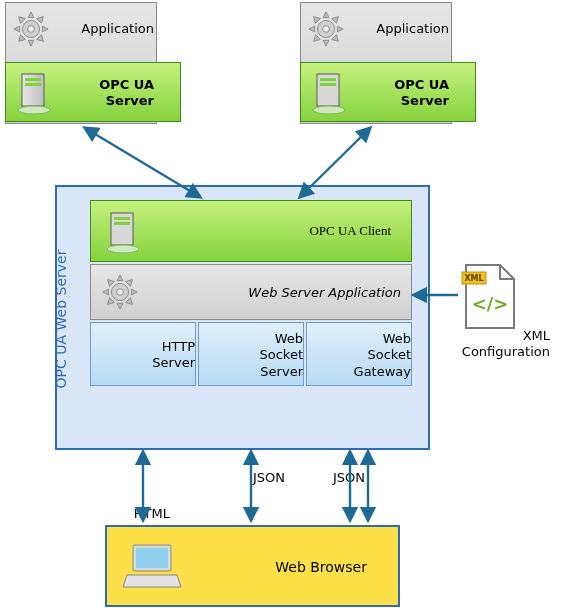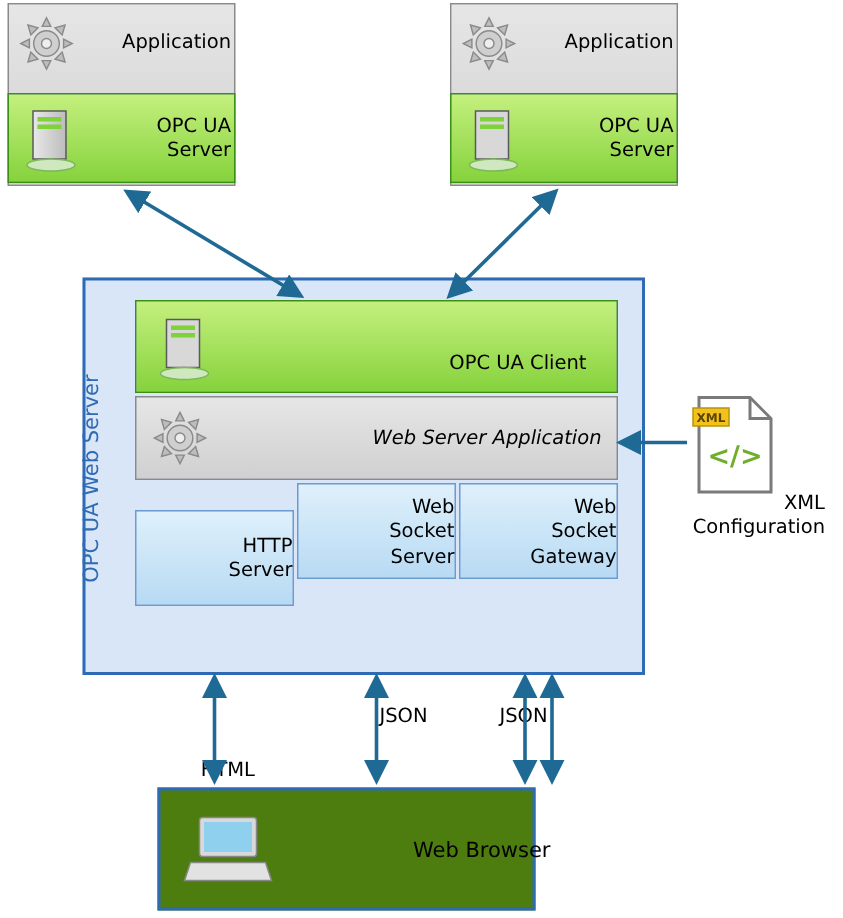--- a/index.html
+++ b/index.html
@@ -1,36 +1,36 @@
 <!DOCTYPE html>
 <html><head>
 <meta charset="utf-8">
 <style>
   html,body{margin:0;padding:0;background:#fff;font-family:"DejaVu Sans","Verdana",sans-serif;}
   #stage{position:relative;width:562px;height:612px;background:#fff;}
   .box{position:absolute;box-sizing:border-box;}
   .label{font-size:13px;color:#000;text-align:right;line-height:1.25;position:absolute;}
   
   .app-outer{width:152px;height:122px;border:1px solid #8a8a8a;background:linear-gradient(#e6e6e6,#d0d0d0);}
-  .srv-outer{width:152px;height:60px;border:1px solid #3a8f17;background:linear-gradient(#c4f07e,#86d23d);}
+  .srv-outer{width:176px;height:60px;border:1px solid #3a8f17;background:linear-gradient(#c4f07e,#86d23d);font-weight:bold;}
   .gear-wrap{position:absolute;left:6px;top:7px;width:38px;height:38px;}
   .server-ico-wrap{position:absolute;left:6px;top:7px;width:46px;height:46px;}
   
   #ws-outer{left:55px;top:185px;width:375px;height:265px;border:2px solid #2f6ab5;background:#d9e6f7;}
   #ws-title{position:absolute;left:-4px;top:262px;transform:rotate(-90deg);transform-origin:left top;font-size:14px;color:#2f6ab5;font-weight:500;width:260px;text-align:center;}
   #ws-inner-wrap{position:absolute;left:90px;top:200px;width:322px;}
   .ws-row{position:absolute;border:1px solid #999;box-sizing:border-box;text-align:center;}
   #row-client{left:0;top:0;width:322px;height:62px;background:linear-gradient(#c4f07e,#86d23d);border-color:#3a8f17;}
   #row-app   {left:0;top:64px;width:322px;height:56px;background:linear-gradient(#e6e6e6,#d0d0d0);border-color:#8a8a8a;}
   .proto-box {top:122px;height:64px;background:linear-gradient(#dff0fb,#b7daf3);border:1px solid #6a9bd1;}
-  #proto-http{left:0;width:106px;margin-top:18px;}
+  #proto-http{left:0;width:106px;}
   #proto-wss {left:108px;width:106px;}
   #proto-wsg {left:216px;width:106px;}
   
-  #browser-box{left:105px;top:525px;width:252px;height:82px;border:2px solid #2f6ab5;background:#4d7c0f;}
+  #browser-box{left:105px;top:525px;width:295px;height:82px;border:2px solid #2f6ab5;background:#fde047;}
   
   #xml-ico{left:460px;top:262px;width:60px;height:70px;}
   #xml-label{left:440px;top:328px;width:110px;}
   
   svg.arrows{position:absolute;left:0;top:0;}
 </style>
 </head>
 <body>
 
 <div id="stage">
@@ -117,21 +117,21 @@
   <div id="ws-inner-wrap">
     <div class="ws-row" id="row-client">
       <div class="server-ico-wrap" style="left:10px;top:8px;">
         <svg viewBox="0 0 46 46">
           <rect x="10" y="4" width="22" height="32" fill="#d8d8d8" stroke="#5a5a5a"></rect>
           <rect x="13" y="8" width="16" height="3" fill="#7fd237"></rect>
             <rect x="13" y="13" width="16" height="3" fill="#7fd237"></rect>
           <ellipse cx="22" cy="40" rx="16" ry="4" fill="#cfe8bf" stroke="#7bb857"></ellipse>
         </svg>
       </div>
-      <span class="label" style="left:70px;top:34px;width:230px;">OPC UA Client</span>
+      <span class="label" style="left:70px;top:22px;width:230px;font-family:Liberation Serif, serif;">OPC UA Client</span>
     </div>
 
     <div class="ws-row" id="row-app">
       <div class="gear-wrap" style="left:10px;top:8px;">
         <svg viewBox="0 0 40 40">
             <g fill="#bdbdbd" stroke="#8a8a8a" stroke-width="1">
           <circle cx="20" cy="20" r="9" fill="#cfcfcf"></circle>
           <g>
                 <path d="M20 2 l3 6 -6 0z"></path>
                 <path d="M20 38 l3 -6 -6 0z"></path>

